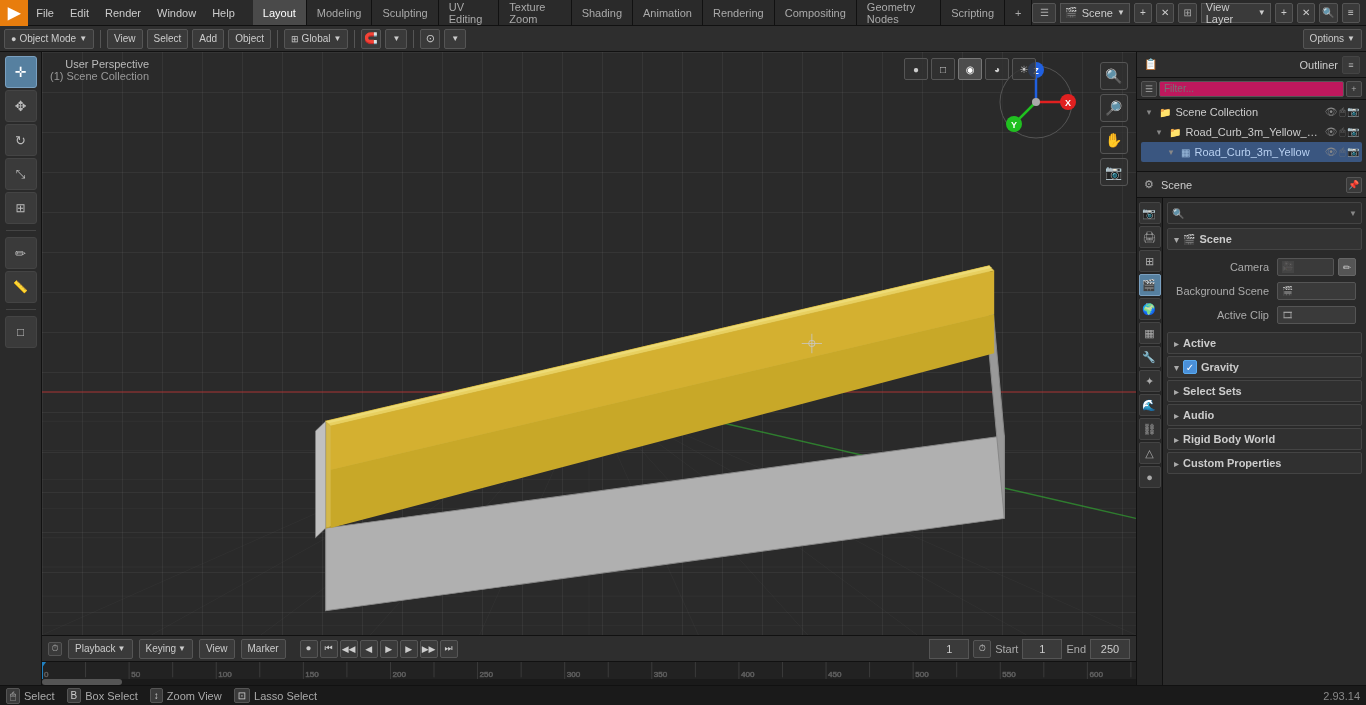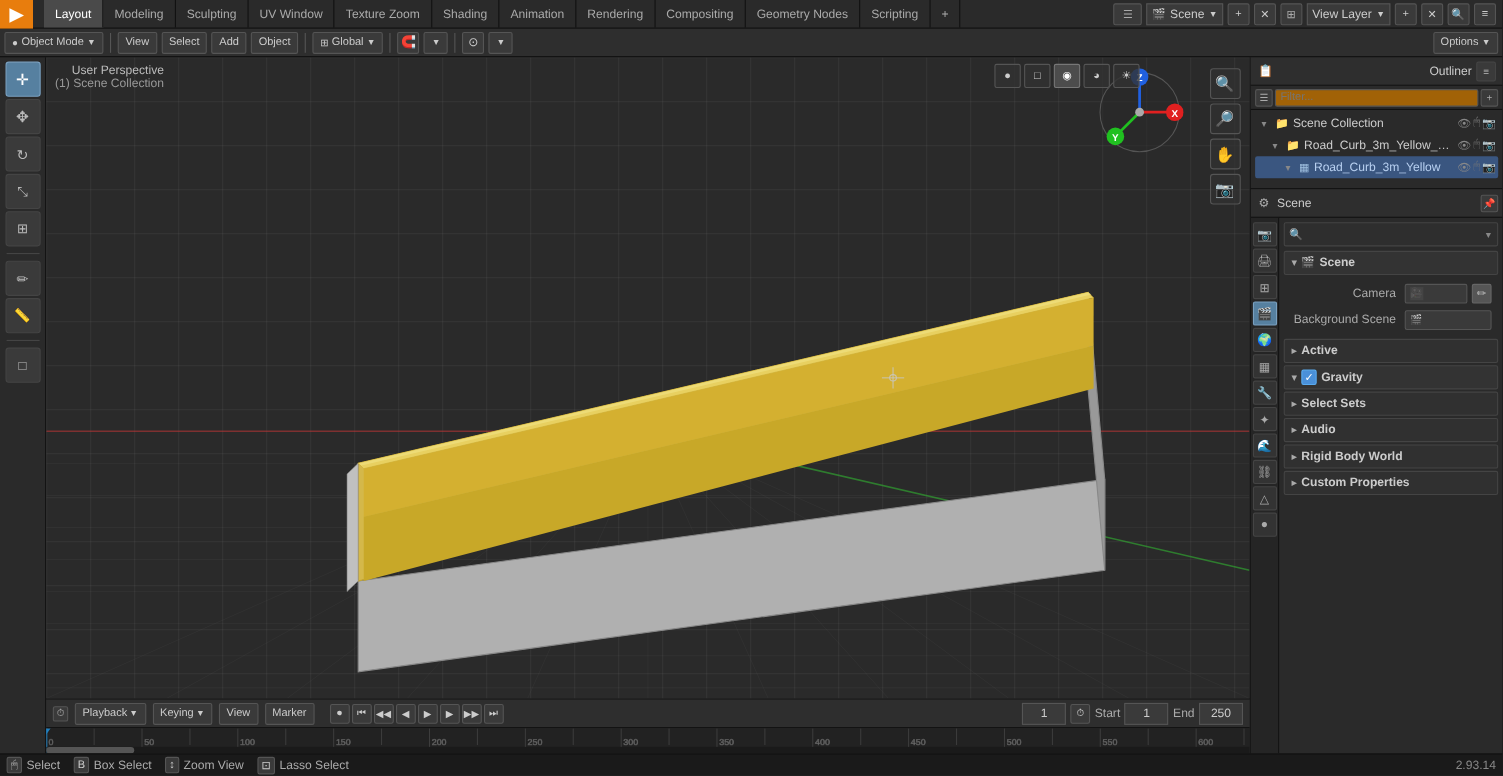--- a/index.html
+++ b/index.html
@@ -556,25 +556,32 @@
   </style>
 </head>
 <body>
 
 <div class="full-app">
 
   <div class="top-menu-bar">
     <div class="top-menu-logo">
       <span style="color:#fff;font-size:16px;">▶</span>
     </div>
+    <div class="top-menu-items">
+      <div class="top-menu-item">File</div>
+      <div class="top-menu-item">Edit</div>
+      <div class="top-menu-item">Render</div>
+      <div class="top-menu-item">Window</div>
+      <div class="top-menu-item">Help</div>
+    </div>
     <div class="workspace-tabs">
       <div class="workspace-tab active">Layout</div>
       <div class="workspace-tab">Modeling</div>
       <div class="workspace-tab">Sculpting</div>
-      <div class="workspace-tab">UV Window</div>
+      <div class="workspace-tab">UV Editing</div>
       <div class="workspace-tab">Texture Zoom</div>
       <div class="workspace-tab">Shading</div>
       <div class="workspace-tab">Animation</div>
       <div class="workspace-tab">Rendering</div>
       <div class="workspace-tab">Compositing</div>
       <div class="workspace-tab">Geometry Nodes</div>
       <div class="workspace-tab">Scripting</div>
       <div class="workspace-tab">+</div>
     </div>
     <div class="top-right-controls">
@@ -926,21 +933,21 @@
             <span style="font-size:11px;">📋</span>
           </div>
           <span class="panel-title">Outliner</span>
           <div class="panel-header-btns">
             <div class="ph-btn">≡</div>
           </div>
         </div>
 
         <div class="outliner-filter-bar">
           <div style="width:16px;height:16px;background:#3a3a3a;border:1px solid #555;border-radius:2px;display:flex;align-items:center;justify-content:center;cursor:pointer;font-size:9px;color:#aaa;">☰</div>
-          <input type="text" style="flex: 1 1 0%; height: 16px; background: #a16207; border: 1px solid rgb(85, 85, 85); border-radius: 2px; color: rgb(204, 204, 204); font-size: 10px; padding: 0px 4px;" placeholder="Filter...">
+          <input type="text" style="flex: 1 1 0%; height: 16px; background: #be185d; border: 1px solid rgb(85, 85, 85); border-radius: 2px; color: rgb(204, 204, 204); font-size: 10px; padding: 0px 4px;" placeholder="Filter...">
           <div style="width:16px;height:16px;background:#3a3a3a;border:1px solid #555;border-radius:2px;display:flex;align-items:center;justify-content:center;cursor:pointer;font-size:9px;color:#aaa;">+</div>
         </div>
 
         <div class="outliner-content">
 
           <div class="outliner-item">
             <div class="outliner-expand">▾</div>
             <span style="font-size:10px;color:#aaa;">📁</span>
             <span class="outliner-label">Scene Collection</span>
             <div class="outliner-row-icons">
@@ -1023,20 +1030,26 @@
                 <div class="prop-value-icon">✏</div>
               </div>
 
               <div class="prop-row">
                 <span class="prop-label">Background Scene</span>
                 <div class="prop-value">
                   <span style="font-size:9px;color:#aaa;">🎬</span>
                 </div>
               </div>
 
+              <div class="prop-row">
+                <span class="prop-label">Active Clip</span>
+                <div class="prop-value">
+                  <span style="font-size:9px;color:#aaa;">🎞</span>
+                </div>
+              </div>
             </div>
 
             <div class="prop-section-collapsed">
               <span class="prop-section-triangle">▸</span>
               <span class="prop-section-label">Active</span>
             </div>
 
             <div class="prop-section-header">
               <span class="prop-section-triangle">▾</span>
               <div class="prop-checkbox">

